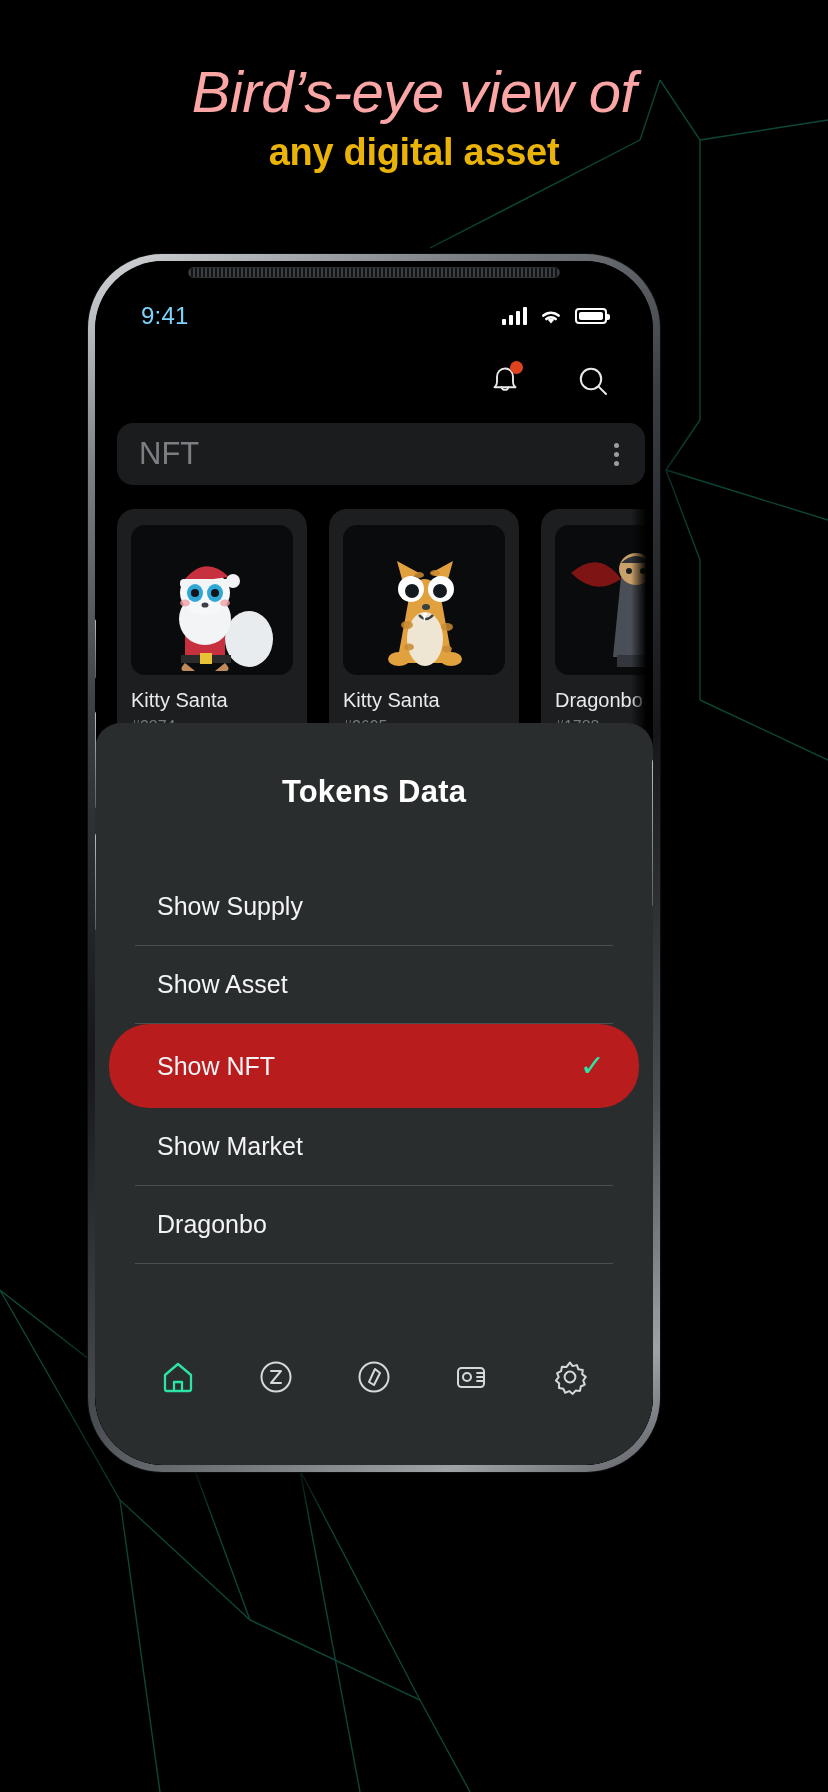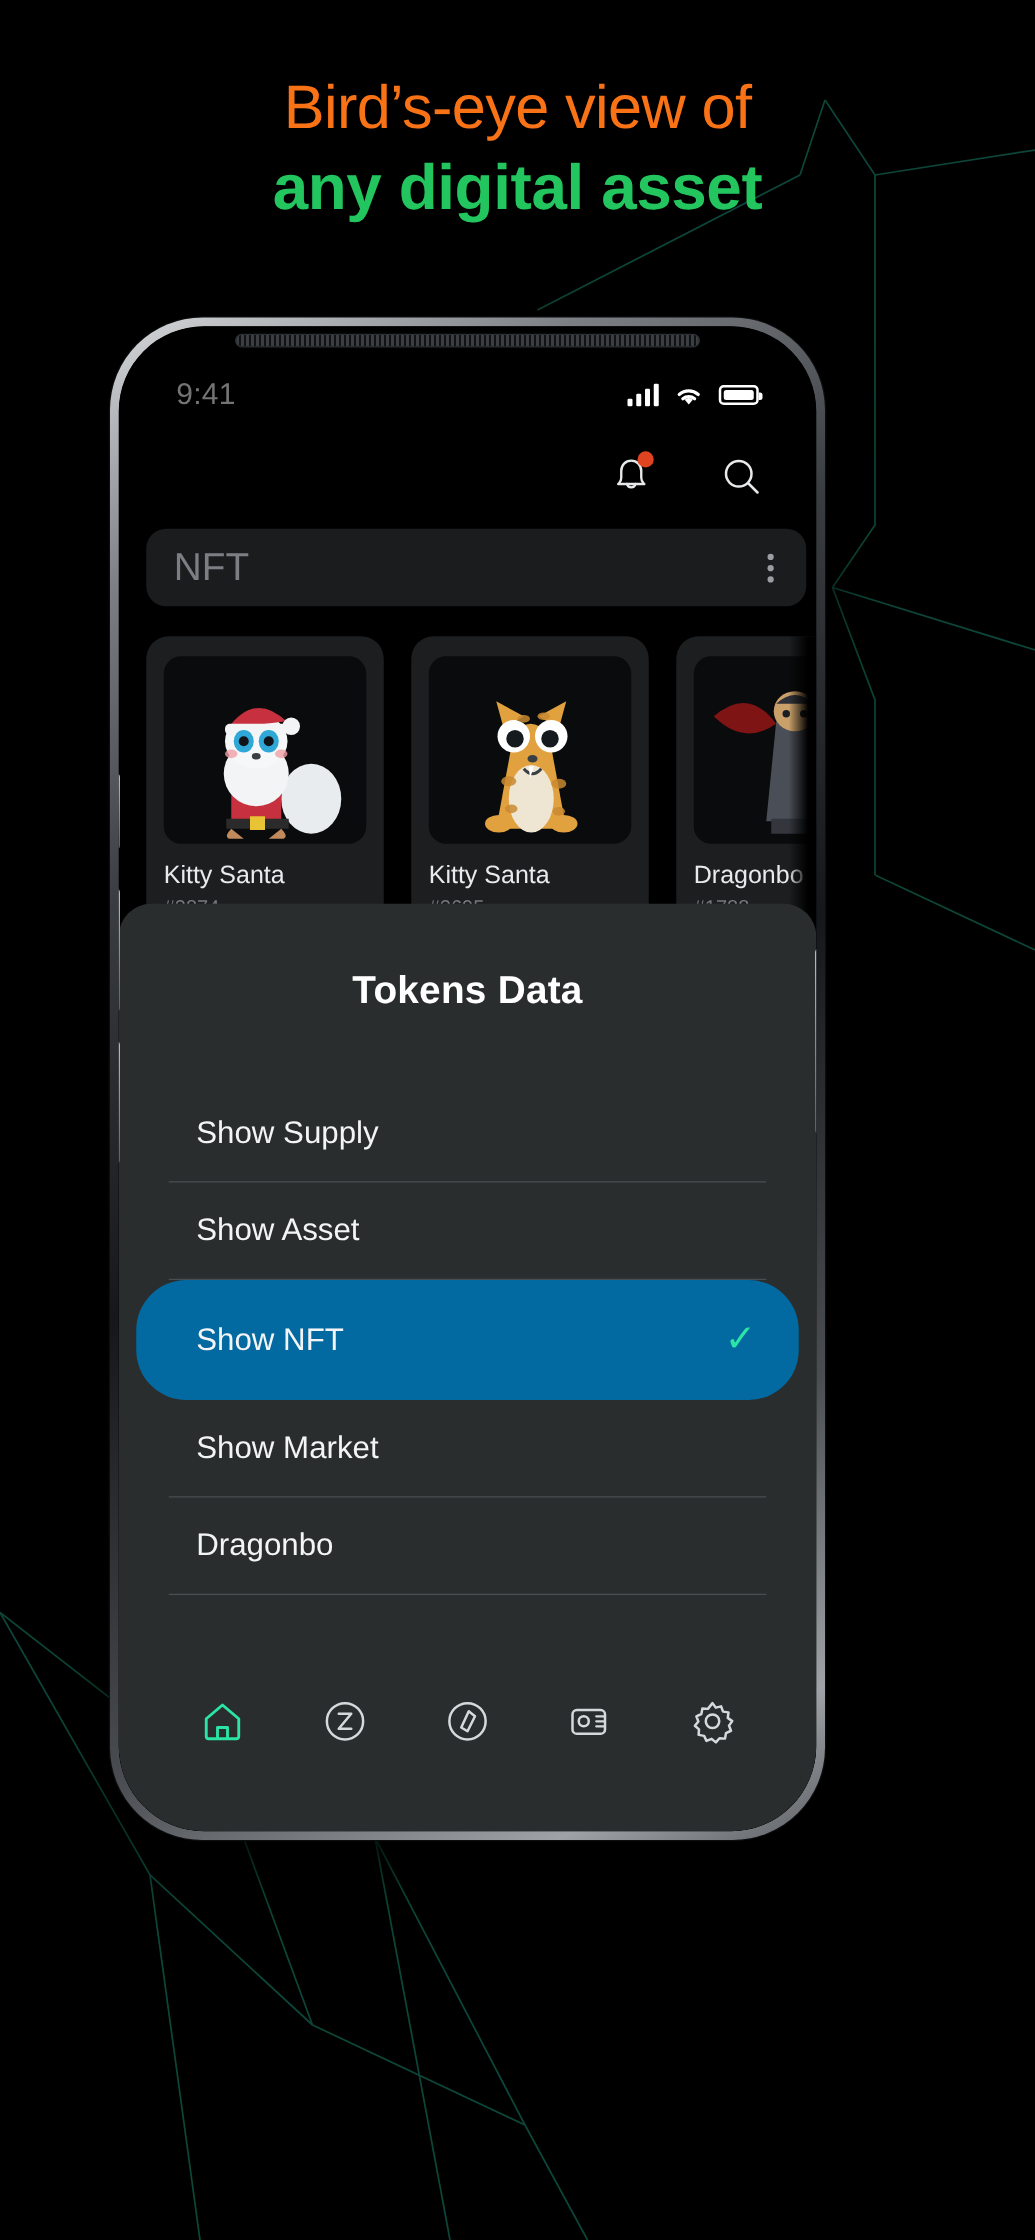--- a/index.html
+++ b/index.html
@@ -13,24 +13,24 @@
 
   
   .bg-lines { position:absolute; inset:0; pointer-events:none; }
 
   
   .headline {
     position:absolute; top:58px; left:0; width:828px;
     text-align:center; line-height:1.18;
   }
   .headline .l1 {
-    display:block; color:#f97316; font-size:49px; font-weight:400; letter-spacing:-0.5px;
+    display:block; color:#fca5a5; font-size:58px; font-weight:400; letter-spacing:-0.5px;font-style:italic;
   }
   .headline .l2 {
-    display:block; color:#22c55e; font-size:51px; font-weight:700; letter-spacing:-0.3px; margin-top:4px;
+    display:block; color:#eab308; font-size:38px; font-weight:700; letter-spacing:-0.3px; margin-top:4px;
   }
 
   
   .phone {
     position:absolute; left:88px; top:254px;
     width:572px; height:1218px;
     border-radius:74px;
     background:linear-gradient(150deg,#d7d9dc 0%, #7c8085 14%, #3a3d41 30%, #15171a 52%, #4a4d51 76%, #9fa3a8 92%, #5d6166 100%);
     padding:7px;
     box-shadow:0 0 0 1px #0c0d0f, 0 18px 48px rgba(0,0,0,.85);
@@ -57,21 +57,21 @@
   }
 
   .screen { position:absolute; inset:0; background:#000; border-radius:68px; overflow:hidden; }
 
   
   .statusbar {
     position:absolute; top:38px; left:0; width:100%;
     height:34px; display:flex; align-items:center;
     justify-content:space-between; padding:0 46px;
   }
-  .sb-time { color:#737373; font-size:24px; font-weight:500; letter-spacing:.2px; }
+  .sb-time { color:#7dd3fc; font-size:24px; font-weight:500; letter-spacing:.2px; }
   .sb-right { display:flex; align-items:center; gap:11px; }
   .bars { display:flex; align-items:flex-end; gap:3px; height:18px; }
   .bars i { display:block; width:4px; background:#fff; border-radius:1px; }
   .bars i:nth-child(1){height:6px}
   .bars i:nth-child(2){height:10px}
   .bars i:nth-child(3){height:14px}
   .bars i:nth-child(4){height:18px}
   .battery {
     width:32px;height:16px;border:2px solid #fff;border-radius:4px;position:relative;
   }
@@ -132,22 +132,22 @@
   .menu-row { position:relative; }
   .menu-item {
     display:flex; align-items:center; justify-content:space-between;
     height:77px; padding:0 36px 0 62px;
     color:#f2f4f5; font-size:25px;
   }
   .divider {
     height:1px; background:#4a4e50; margin:0 40px;
   }
   .menu-row.active .menu-item {
-    background:#0369a1; border-radius:40px; margin:0 14px; padding-left:48px; padding-right:34px;
-    height:96px;
+    background:#b91c1c; border-radius:40px; margin:0 14px; padding-left:48px; padding-right:34px;
+    height:84px;
   }
   .check { color:#2BE5A4; font-size:30px; line-height:1; }
 
   
   .tabbar {
     position:absolute; bottom:62px; left:0; width:100%;
     display:flex; align-items:center; justify-content:space-around;
     padding:0 34px;
   }
   .tab { width:52px;height:52px;display:flex;align-items:center;justify-content:center; }

